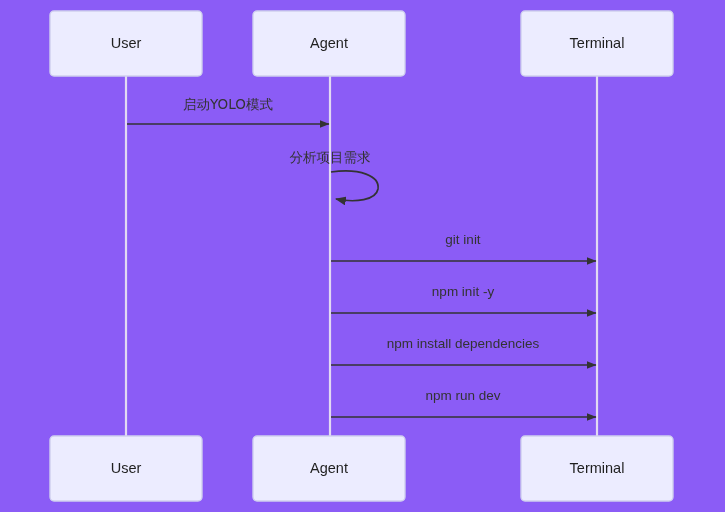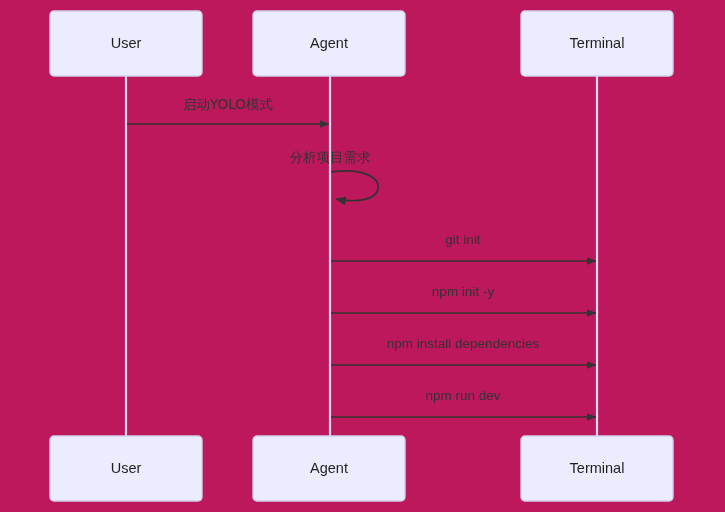--- a/index.html
+++ b/index.html
@@ -11,21 +11,21 @@
   body {
     width: 725px;
     height: 512px;
     overflow: hidden;
     font-family: "Liberation Sans", "DejaVu Sans", sans-serif;
   }
   #diagram-root {
     position: relative;
     width: 725px;
     height: 512px;
-    background: #be185d;
+    background: #8b5cf6;
   }
   svg#seq-svg {
     position: absolute;
     left: 0;
     top: 0;
     width: 725px;
     height: 512px;
     display: block;
   }
   .actor-box {

